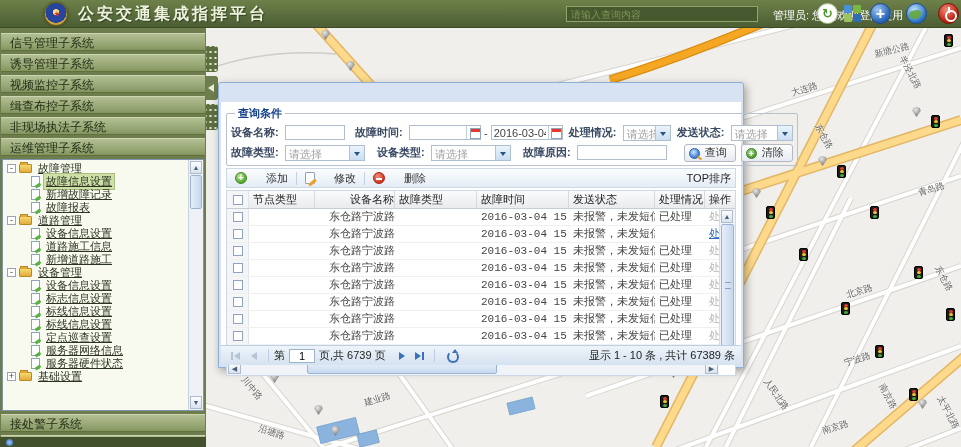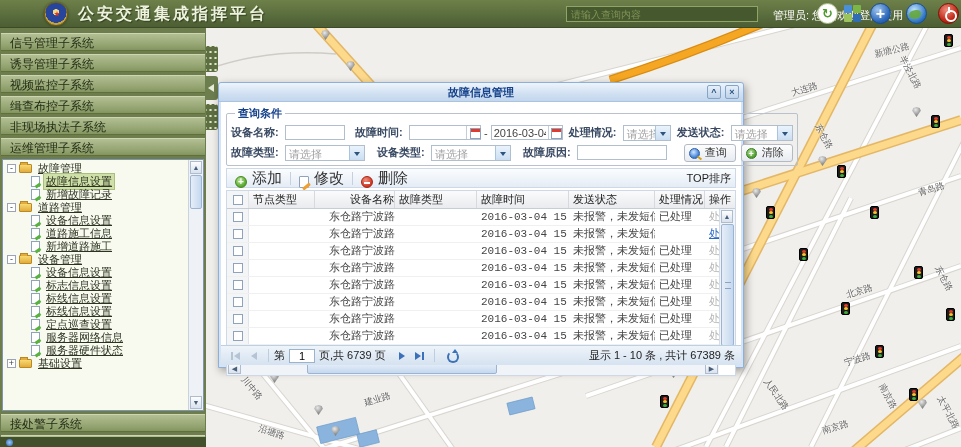--- a/index.html
+++ b/index.html
@@ -135,21 +135,21 @@
   .mini-btn .bico { position:absolute; left:4px; top:3px; width:11px; height:11px; border-radius:50%; }
   .bico.search { background:radial-gradient(circle at 40% 35%, #cfe6ff, #3a7bd5 70%); border:1px solid #2b5fa8; }
   .bico.search::after { content:""; position:absolute; left:7px; top:8px; width:5px; height:2px;
     background:#d8a018; transform:rotate(40deg); }
   .bico.clear { background:radial-gradient(circle at 40% 35%, #b6e49a, #4d9b2e 70%); border:1px solid #3c7c22;
     color:#fff; font-size:9px; line-height:10px; text-align:center; font-weight:bold; }
 
   
   #gtoolbar { display:flex; align-items:center; height:20px; margin:2px 5px 0 5px;
     background:linear-gradient(#fbfdfe,#e4ecf5); border:1px solid #cdd9e6; padding:0 4px; }
-  .tbtn { display:flex; align-items:flex-end; gap:5px; font-size:15px; color:#333; cursor:pointer; padding:0 4px; }
+  .tbtn { display:flex; align-items:center; gap:19px; font-size:11px; color:#333; cursor:pointer; padding:0 4px; }
   .tsep { width:1px; height:13px; background:#c4d2e0; margin:0 4px; }
   .tico { width:12px; height:12px; border-radius:50%; position:relative; }
   .tico.add { background:radial-gradient(circle at 38% 32%, #b9e695, #57a82e 70%); border:1px solid #47881f; }
   .tico.add::after { content:"+"; position:absolute; left:0; top:-1px; width:100%; text-align:center;
     color:#fff; font-size:10px; font-weight:bold; line-height:12px; }
   .tico.edit { border-radius:1px; background:#fff; border:1px solid #8fa3bd; width:10px; height:12px; }
   .tico.edit::after { content:""; position:absolute; right:-3px; bottom:-1px; width:9px; height:3px;
     background:#f0a030; transform:rotate(-40deg); border-radius:1px; }
   .tico.del { background:radial-gradient(circle at 38% 32%, #f0907f, #cf3522 70%); border:1px solid #a82413; }
   .tico.del::after { content:""; position:absolute; left:2px; top:5px; width:6px; height:2px; background:#fff; }
@@ -392,20 +392,24 @@
             <span class="tlabel">故障管理</span>
           </div>
           <div class="tree-row leaf-row selected">
             <span class="leaf-ico"></span>
             <span class="tlabel">故障信息设置</span>
           </div>
           <div class="tree-row leaf-row">
             <span class="leaf-ico"></span>
             <span class="tlabel">新增故障记录</span>
           </div>
+          <div class="tree-row leaf-row">
+            <span class="leaf-ico"></span>
+            <span class="tlabel">故障报表</span>
+          </div>
           <div class="tree-row folder-row">
             <span class="gizmo">-</span>
             <span class="folder-ico"></span>
             <span class="tlabel">道路管理</span>
           </div>
           <div class="tree-row leaf-row">
             <span class="leaf-ico"></span>
             <span class="tlabel">设备信息设置</span>
           </div>
           <div class="tree-row leaf-row">
@@ -464,25 +468,20 @@
     <div id="sidebar-bottom">
         <div class="menu-bar">接处警子系统</div>
         <div class="menu-bar">交通信息采集子系统</div>
       </div>
     <div id="sb-strip">
       <span class="dotico"></span>
     </div>
   </div>
 
   <div id="dialog">
-    <div id="dlg-title">
-      <span>故障信息管理</span>
-      <div id="dlg-collapse" class="dlg-tool">^</div>
-      <div id="dlg-close" class="dlg-tool">×</div>
-    </div>
     <div id="dlg-body">
 
       <fieldset id="qfs">
         <legend>查询条件</legend>
         <div class="qrow">
           <span class="qlabel" style="width:54px">设备名称:</span>
           <input class="qinput" style="width: 60px;">
           <span class="qlabel" style="width:54px;margin-left:10px">故障时间:</span>
           <span class="datewrap" style="width:72px">
             <input class="qinput" style="">

